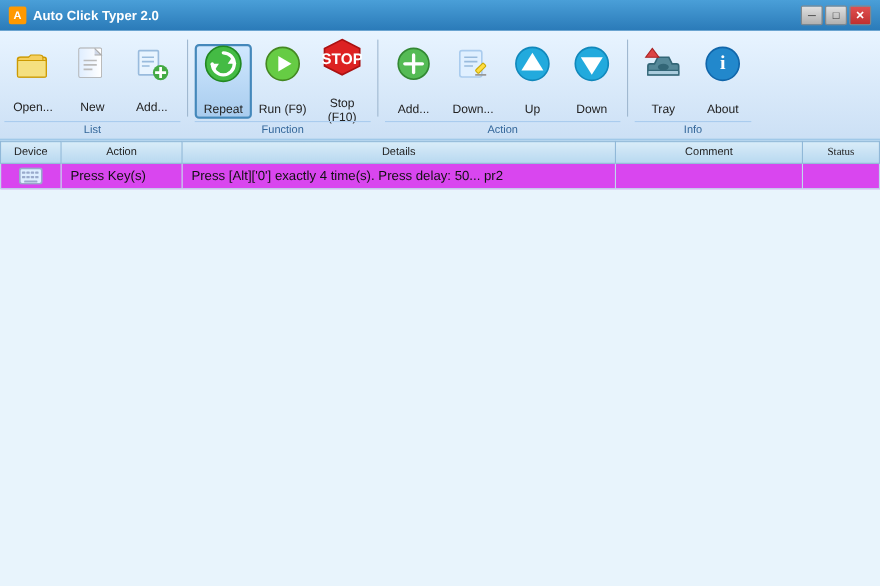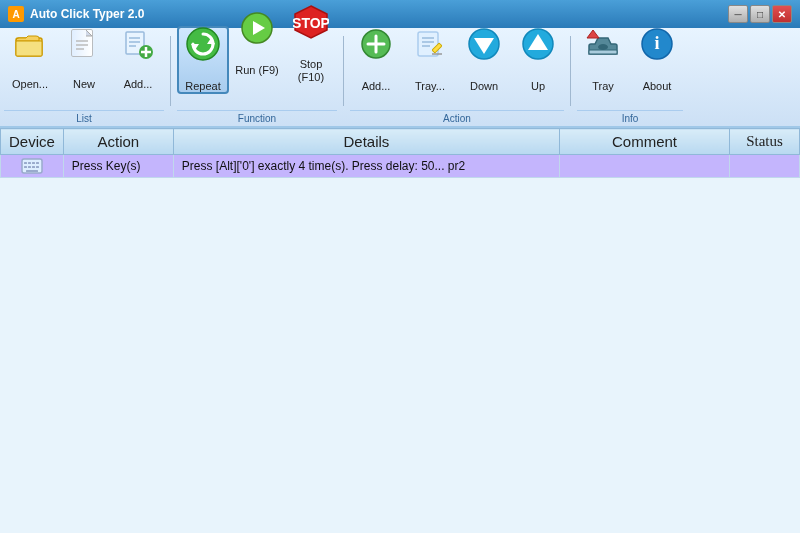--- a/index.html
+++ b/index.html
@@ -79,21 +79,21 @@
       display: flex;
       gap: 2px;
     }
     .toolbar-group-label {
       font-size: 10px;
       color: #336699;
       text-align: center;
       padding: 2px 8px;
       border-top: 1px solid #aaccee;
       width: 100%;
-      margin-top: 16px;
+      margin-top: 2px;
     }
     .toolbar-separator {
       width: 1px;
       height: 70px;
       background: #a0b8d0;
       margin: 0 4px;
       align-self: flex-start;
       margin-top: 4px;
     }
     .tool-btn {
@@ -107,21 +107,20 @@
       border-radius: 3px;
       cursor: pointer;
       background: transparent;
       padding: 4px 2px;
       gap: 18px;
     }
     .tool-btn.active {
       background: linear-gradient(to bottom, #d0e8ff, #a8ccee);
       border: 2px solid #4488bb;
       border-radius: 4px;
-      margin-top: 16px;
     }
     .tool-btn-label {
       font-size: 11px;
       color: #222;
       text-align: center;
       line-height: 1.2;
     }
     .tool-icon {
       width: 36px;
       height: 36px;
@@ -140,32 +139,32 @@
     .data-table {
       width: 100%;
       border-collapse: collapse;
     }
     .data-table th {
       background: linear-gradient(to bottom, #d8ecf8, #b8d8f0);
       border: 1px solid #90b8d8;
       padding: 4px 8px;
       text-align: center;
       font-weight: normal;
-      font-size: 15px;
+      font-size: 10px;
       color: #222;
     }
     .data-table td {
       border: 1px solid #c0d8ec;
       padding: 3px 8px;
       font-size: 12px;
       color: #111;
       background: white;
     }
     .data-table tr.row-highlight td {
-      background: #c4b5fd;
+      background: #d946ef;
     }
     .data-table tr.row-normal td {
       background: white;
     }
     .col-device { width: 55px; }
     .col-action { width: 110px; }
     .col-details { width: auto; }
     .col-comment { width: 170px; }
     .col-status { width: 70px; font-family: Liberation Serif, serif; }
     .device-icon {
@@ -310,42 +309,42 @@
         <div class="tool-icon">
           <svg width="36" height="36" viewBox="0 0 36 36">
             <rect x="6" y="6" width="20" height="24" rx="2" fill="#e0f0ff" stroke="#aaccee" stroke-width="1.5"></rect>
             <line x1="10" y1="12" x2="22" y2="12" stroke="#99bbdd" stroke-width="1.5"></line>
             <line x1="10" y1="16" x2="22" y2="16" stroke="#99bbdd" stroke-width="1.5"></line>
             <line x1="10" y1="20" x2="18" y2="20" stroke="#99bbdd" stroke-width="1.5"></line>
             <rect x="20" y="20" width="10" height="4" rx="1" fill="#ffdd44" stroke="#ccaa00" stroke-width="1" transform="rotate(-45 25 22)"></rect>
             <line x1="20" y1="28" x2="30" y2="28" stroke="#999" stroke-width="1.5"></line>
           </svg>
         </div>
-        <span class="tool-btn-label">Tray...</span>
-      </div>
-
+        <span class="tool-btn-label">Down...</span>
+      </div>
+
+
+      <div class="tool-btn">
+        <div class="tool-icon">
+          <svg width="36" height="36" viewBox="0 0 36 36">
+            <circle cx="18" cy="18" r="15" fill="#22aadd" stroke="#1188bb" stroke-width="1.5"></circle>
+            <polygon points="18,8 28,24 8,24" fill="white"></polygon>
+          </svg>
+        </div>
+        <span class="tool-btn-label">Up</span>
+      </div>
 
       <div class="tool-btn">
         <div class="tool-icon">
           <svg width="36" height="36" viewBox="0 0 36 36">
             <circle cx="18" cy="18" r="15" fill="#22aadd" stroke="#1188bb" stroke-width="1.5"></circle>
             <polygon points="18,28 28,12 8,12" fill="white"></polygon>
           </svg>
         </div>
         <span class="tool-btn-label">Down</span>
-      </div>
-
-      <div class="tool-btn">
-        <div class="tool-icon">
-          <svg width="36" height="36" viewBox="0 0 36 36">
-            <circle cx="18" cy="18" r="15" fill="#22aadd" stroke="#1188bb" stroke-width="1.5"></circle>
-            <polygon points="18,8 28,24 8,24" fill="white"></polygon>
-          </svg>
-        </div>
-        <span class="tool-btn-label">Up</span>
       </div>
     </div>
     <div class="toolbar-group-label">Action</div>
   </div>
 
   <div class="toolbar-separator"></div>
 
   <div class="toolbar-group">
     <div class="toolbar-group-items">
 

